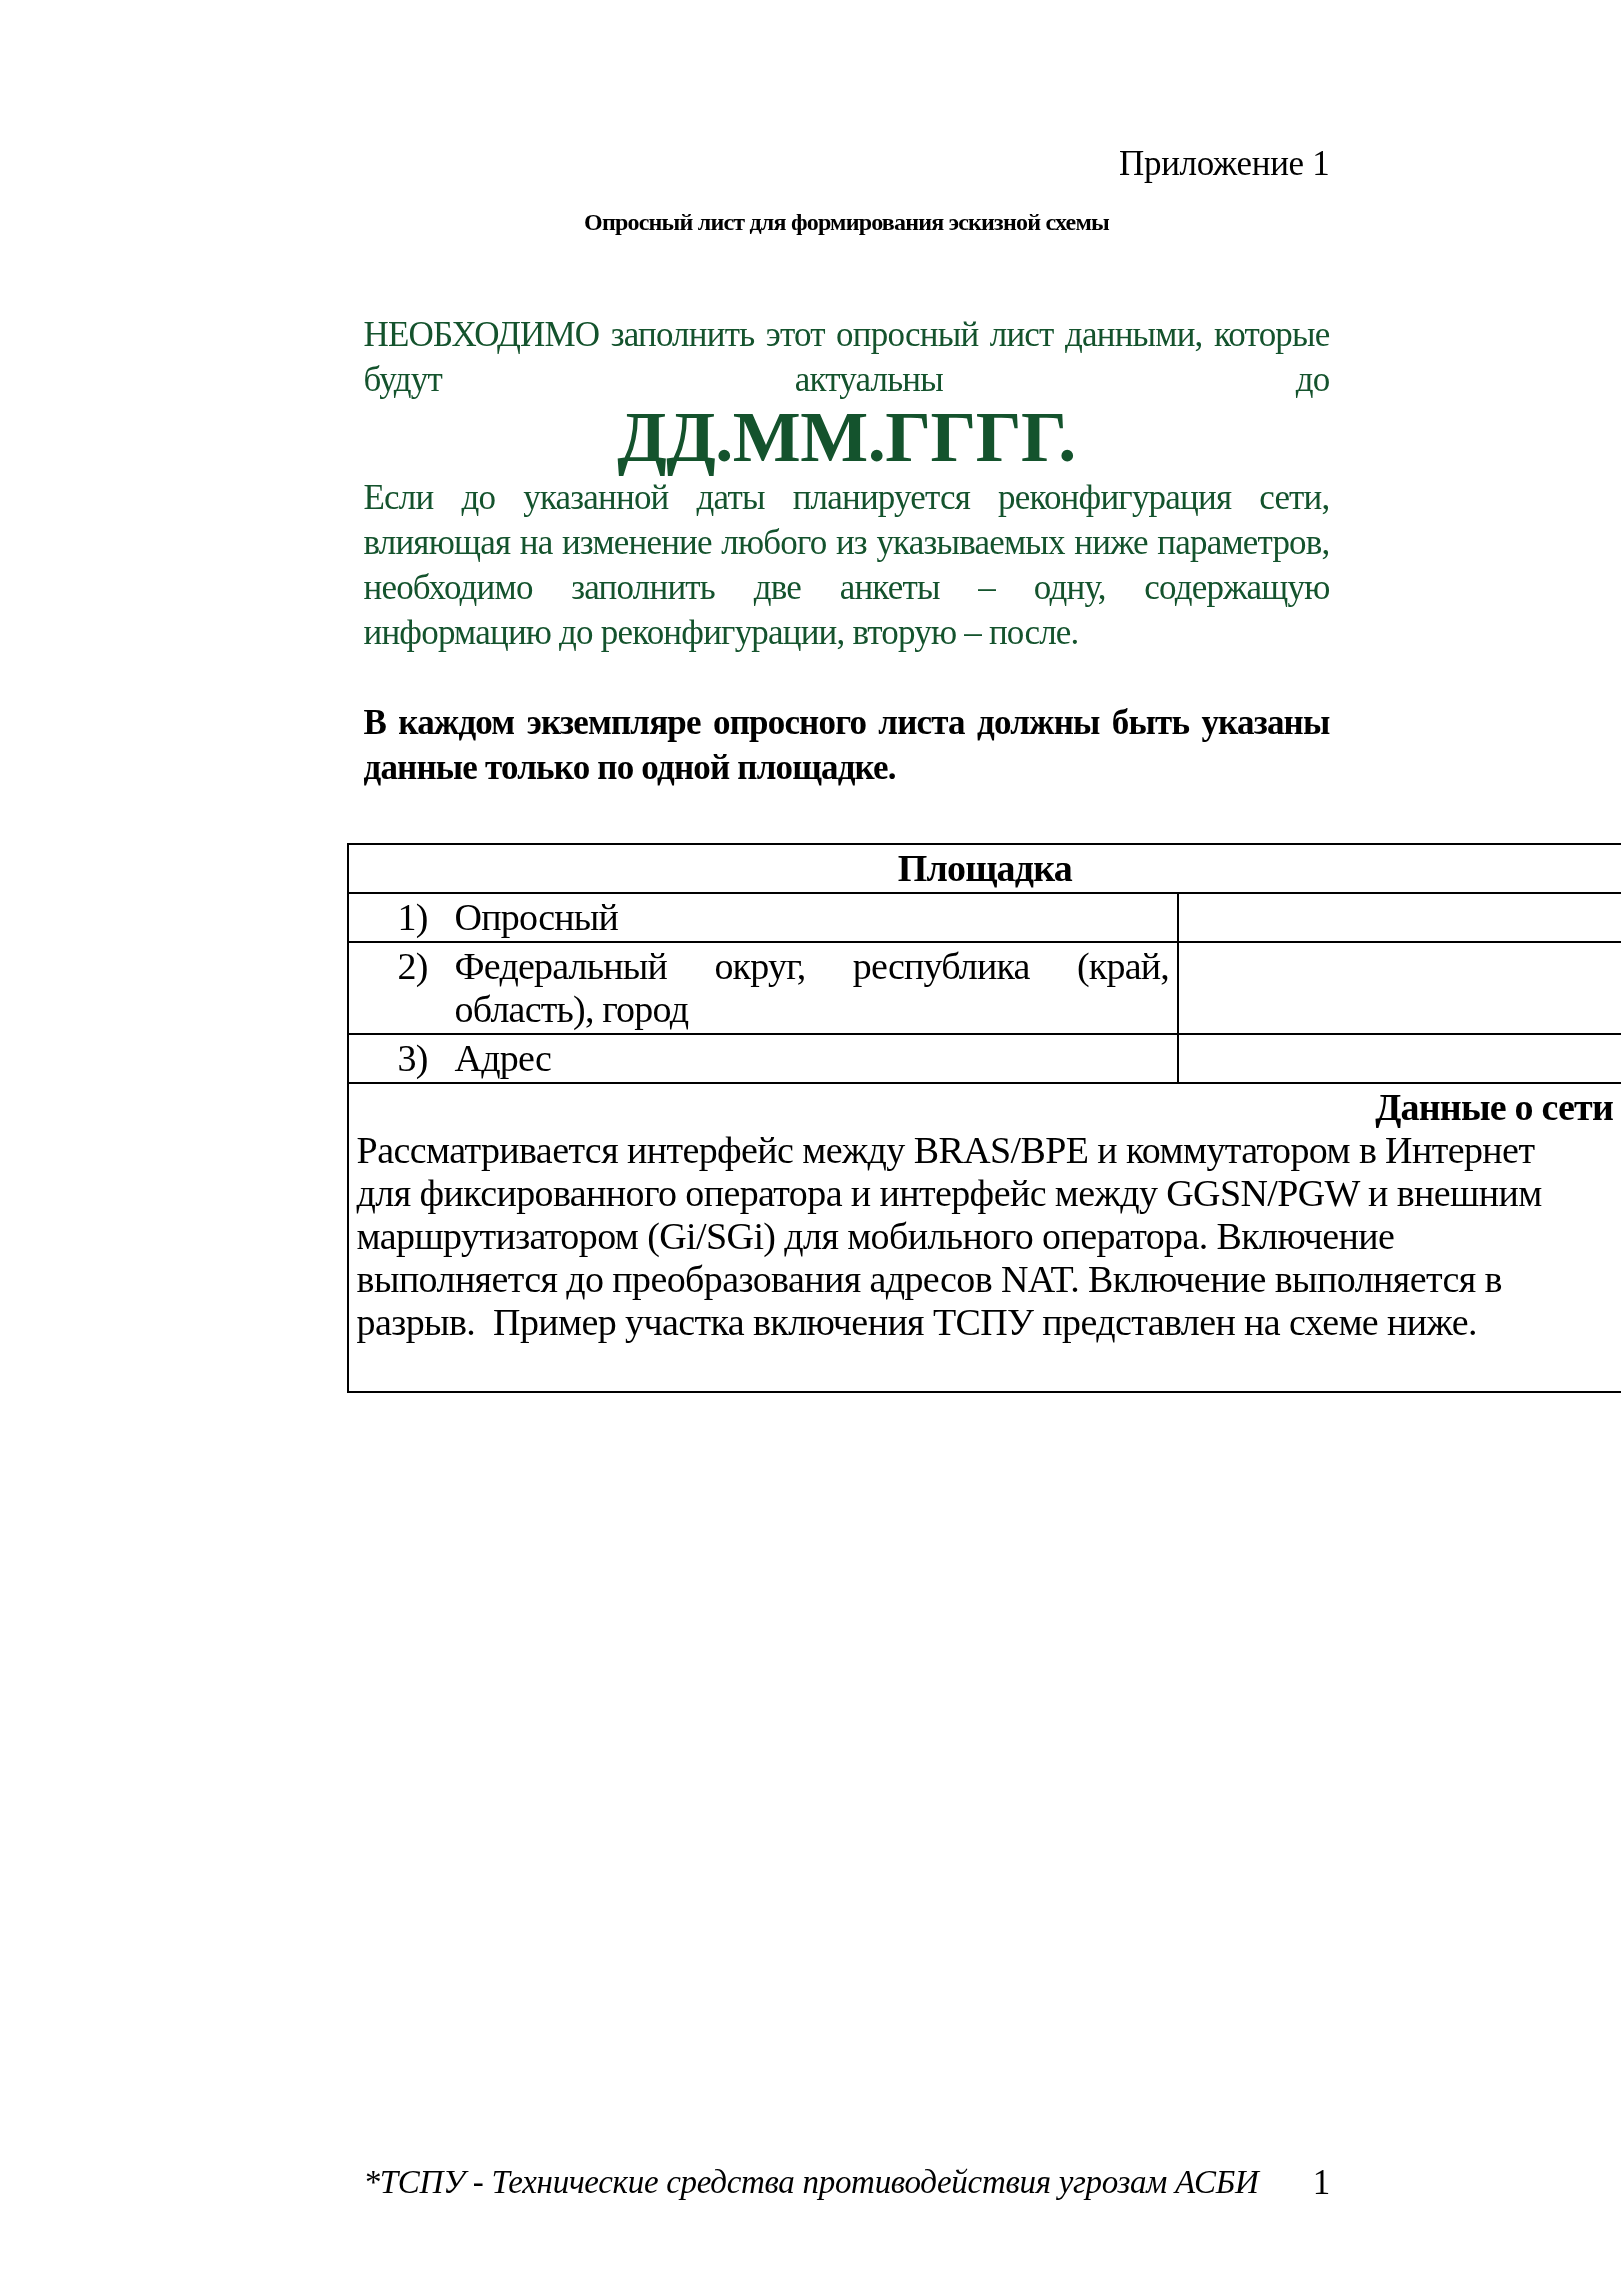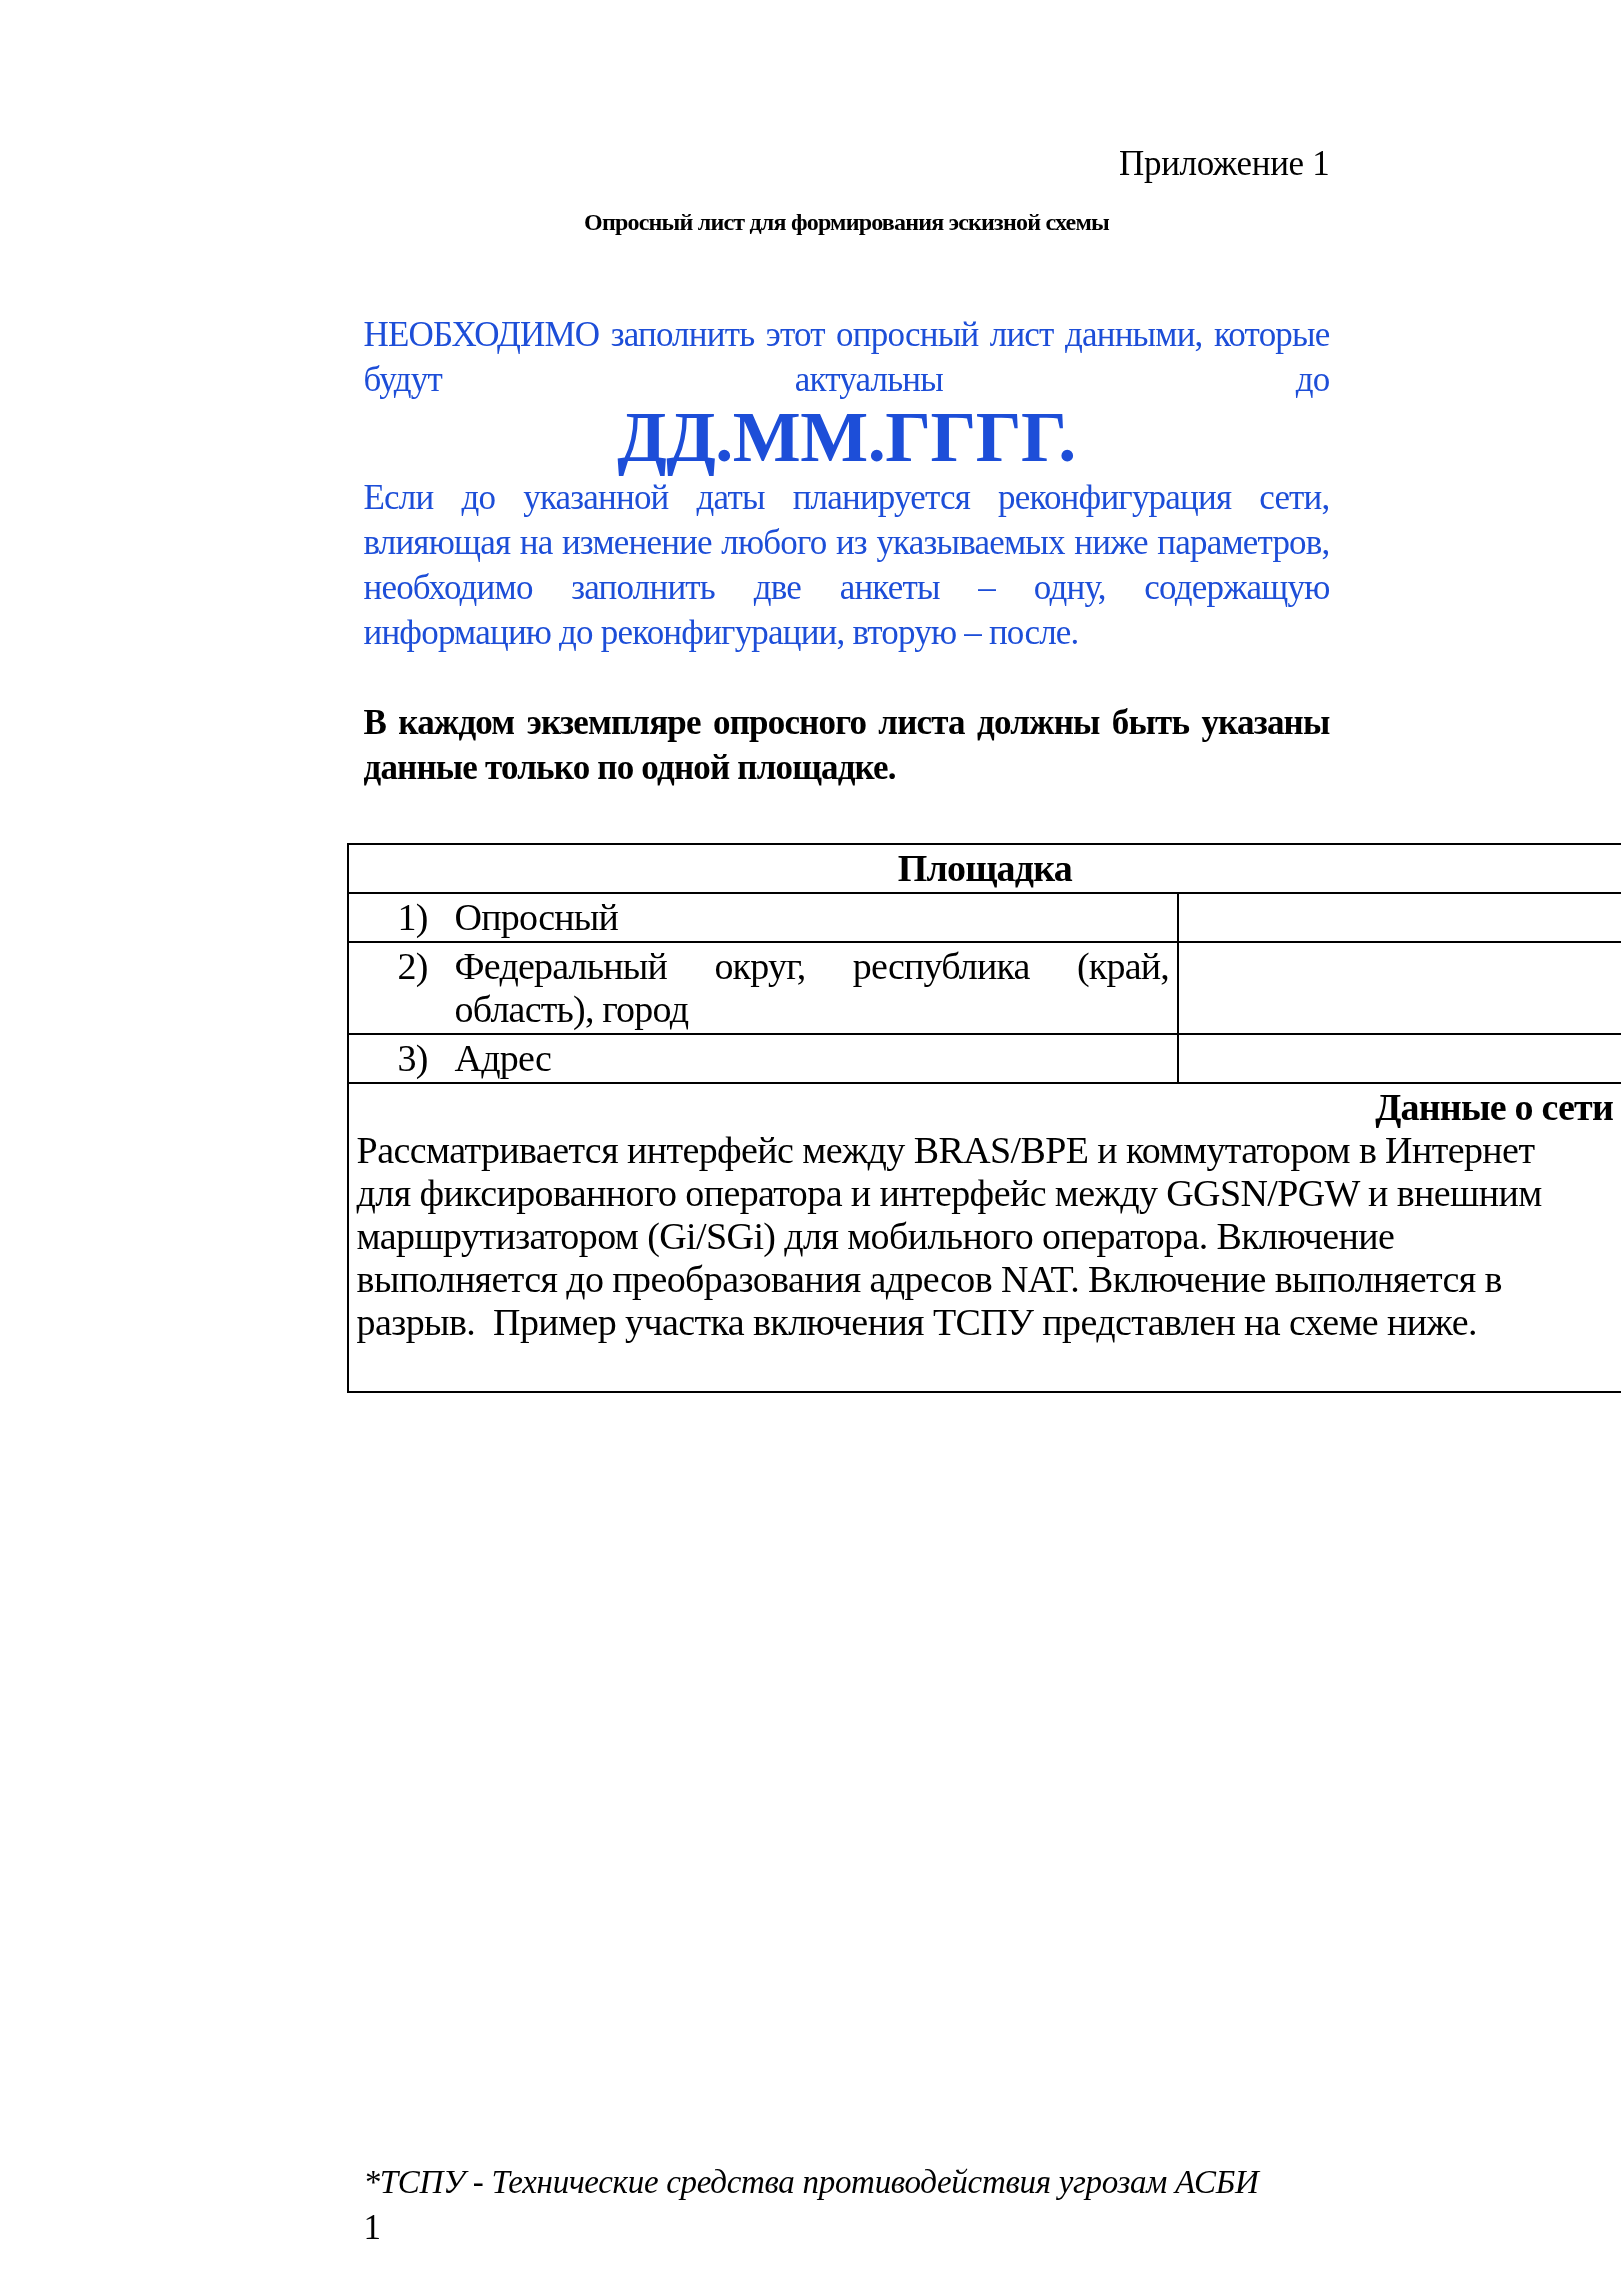--- a/index.html
+++ b/index.html
@@ -26,21 +26,21 @@
     letter-spacing: -0.3px;
   }
   .doc-title {
     margin-top: 11.8px;
     text-align: center;
     font-weight: bold;
     font-size: 24px;
     line-height: 49px;
   }
   .notice {
-    color: #1d4ed8;
+    color: #14532d;
     margin-top: 65px;
   }
   .notice-lead {
     text-align: justify;
     text-align-last: justify;
   }
   .notice-date {
     font-weight: bold;
     font-size: 72px;
     line-height: 63px;
@@ -100,22 +100,21 @@
     letter-spacing: -0.6px;
     padding-bottom: 45px;
   }
   .footer {
     position: absolute;
     left: 218px;
     right: 146px;
     top: 2156px;
     display: flex;
     justify-content: space-between;
-    align-items: flex-start;
-    flex-direction: column;
+    align-items: flex-end;
   }
   .footer-note {
     font-style: italic;
     font-size: 33px;
     letter-spacing: -0.3px;
   }
   .page-number {
     font-size: 35px;
   }
 </style>

